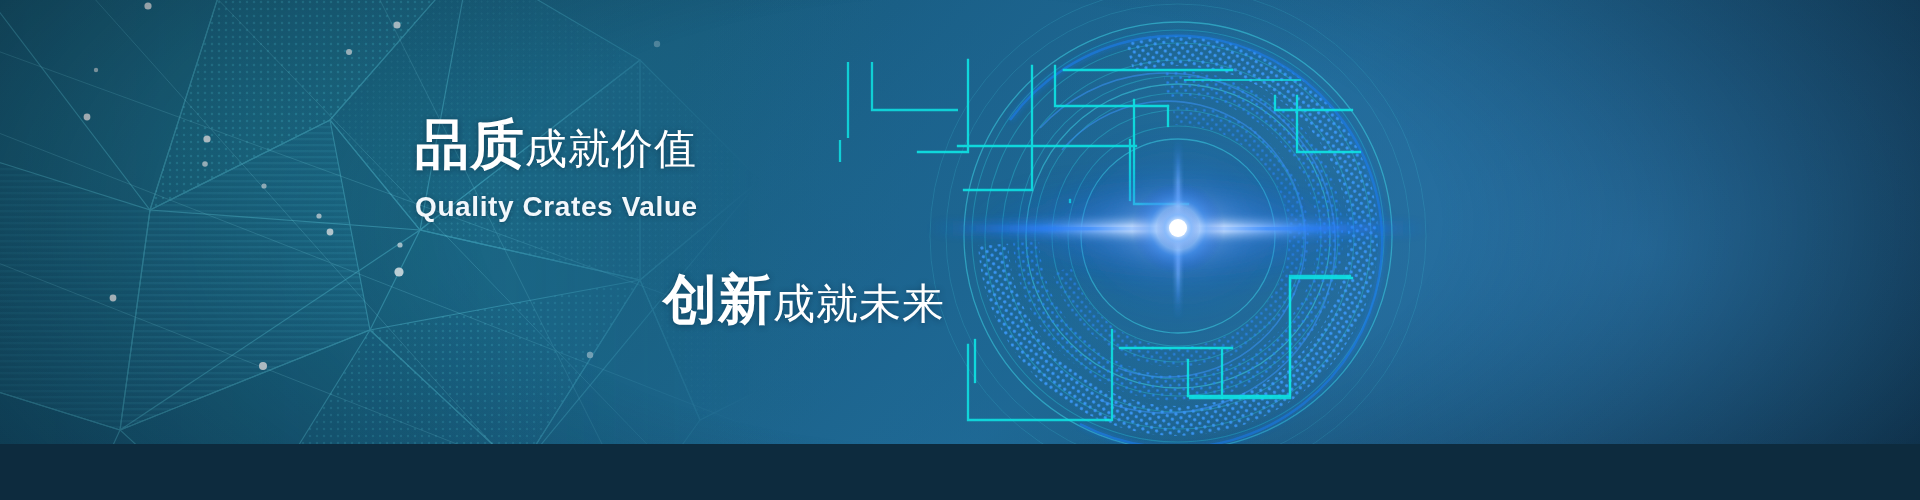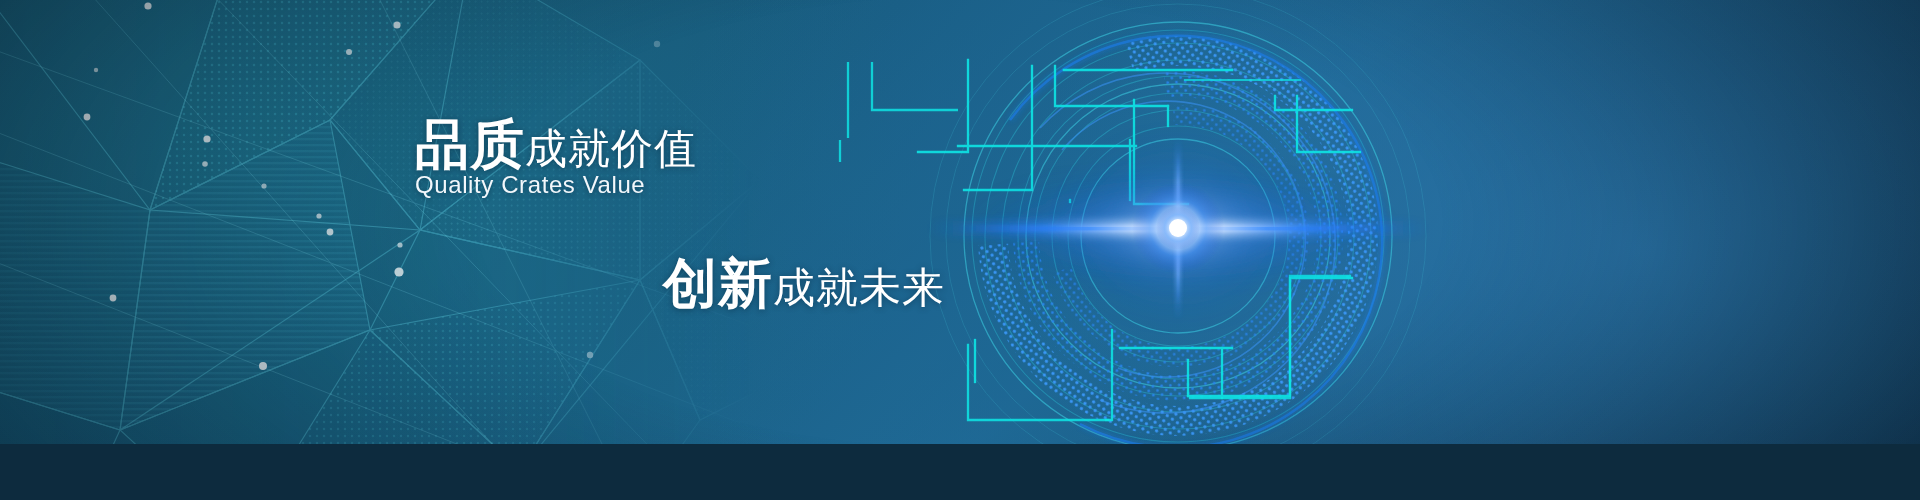--- a/index.html
+++ b/index.html
@@ -46,31 +46,31 @@
     letter-spacing:1px;
     vertical-align:baseline;
   }
   .cn-light{
     font-size:42px;
     font-weight:400;
     letter-spacing:1px;
     vertical-align:baseline;
   }
   .en-line{
-    margin-top:0;
-    font-size:24px;
-    font-weight:400;
+    margin-top:20px;
+    font-size:28px;
+    font-weight:700;
     letter-spacing:.6px;
     color:#f2f7fb;
     white-space:nowrap;
     text-shadow:0 1px 5px rgba(4,28,48,.45);
   }
 
   #block-quality{left:415px;top:117px;}
-  #block-innovation{left:663px;top:256px;}
+  #block-innovation{left:663px;top:272px;}
 </style>
 </head>
 <body>
 
 <div class="banner">
 
   <svg class="layer" viewBox="0 0 1920 500" preserveAspectRatio="none" aria-hidden="true">
     <defs>
       <pattern id="halftone" width="7" height="7" patternUnits="userSpaceOnUse">
         <circle cx="2" cy="2" r="1.25" fill="#54d4e8" opacity=".55"></circle>

